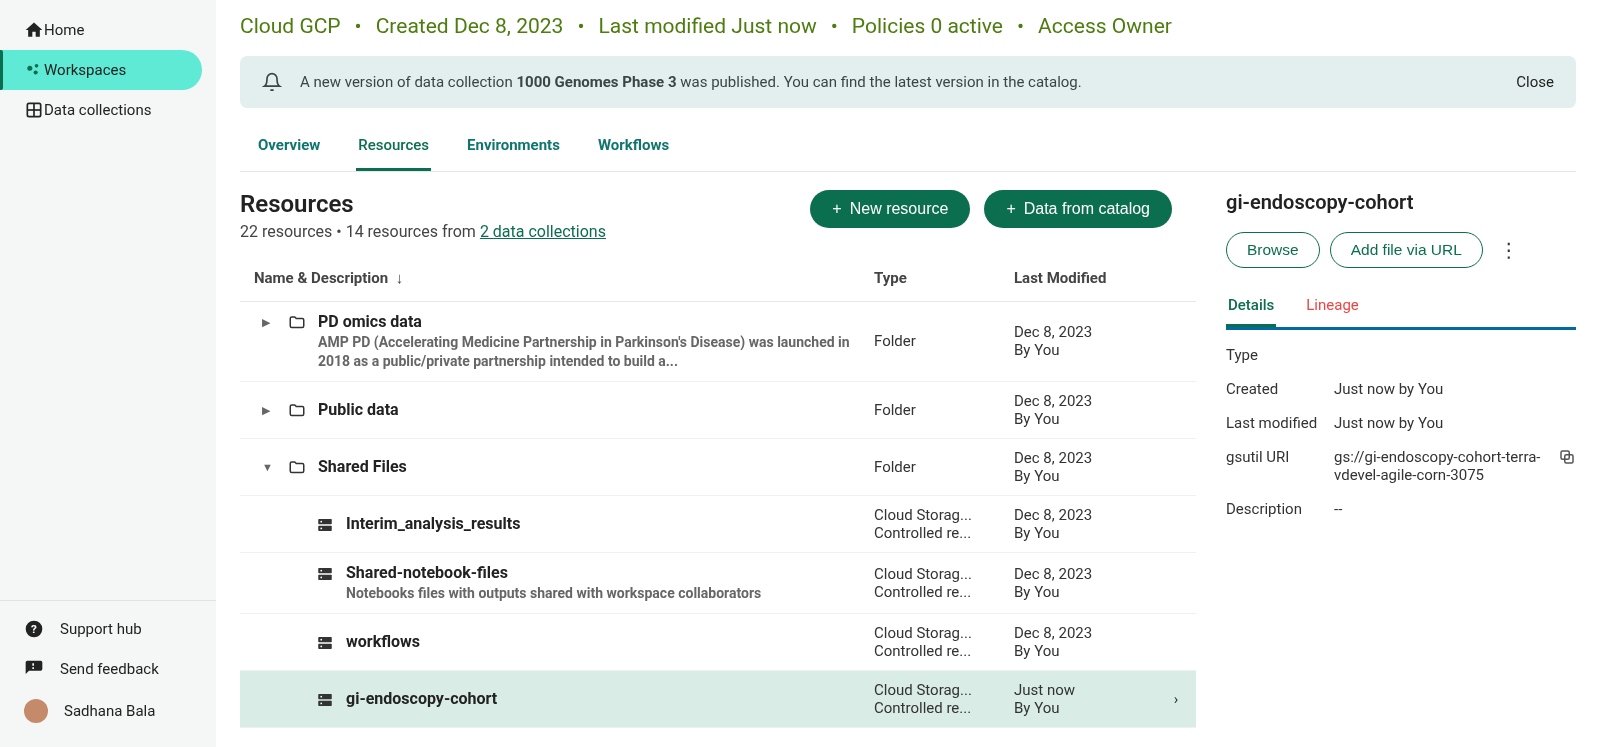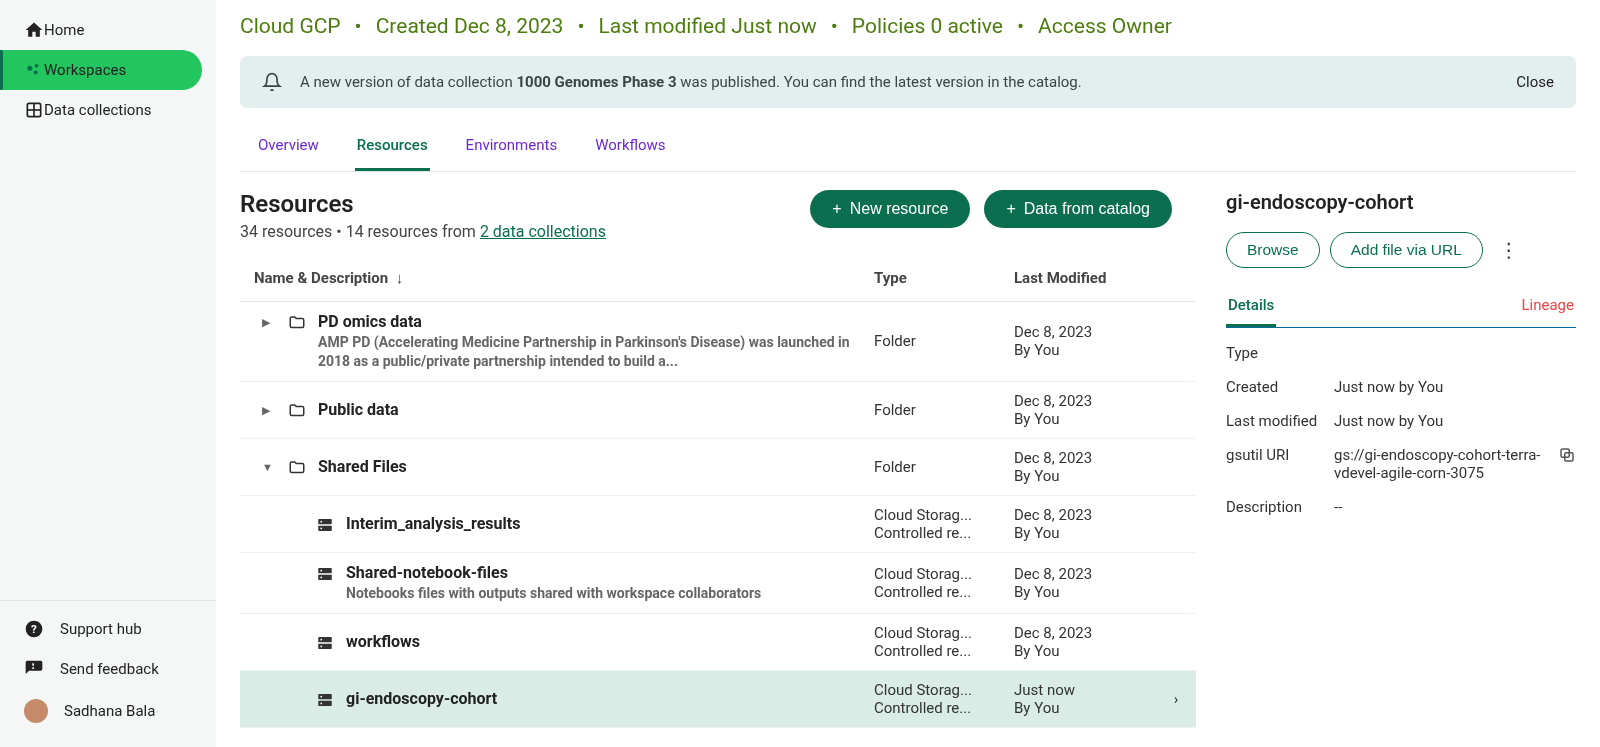--- a/index.html
+++ b/index.html
@@ -1,33 +1,33 @@
 <!DOCTYPE html>
 <html><head>
 <meta charset="utf-8">
 <style>
 * { box-sizing: border-box; margin: 0; padding: 0; }
 body { font-family: -apple-system, BlinkMacSystemFont, "Segoe UI", Roboto, sans-serif; background: #fff; color: #333; width: 1600px; height: 747px; overflow: hidden; }
 .app { display: flex; height: 100%; }
 .sidebar { width: 216px; background: #f5f7f7; display: flex; flex-direction: column; padding-top: 10px; }
 .sidebar-top { flex: 1; }
 .nav-item { display: flex; align-items: center; gap: 0; padding: 10px 20px 10px 24px; border-radius: 0 22px 22px 0; margin-right: 14px; cursor: pointer; font-size: 15px; color: #222; }
-.nav-item.active { background: #22c55e; position: relative; }
+.nav-item.active { background: #5eead4; position: relative; }
 .nav-item.active::before { content: ""; position: absolute; left: 0; top: 0; bottom: 0; width: 3px; background: #0b6e4f; border-radius: 0 2px 2px 0; }
 .nav-icon { width: 20px; height: 20px; display: flex; align-items: center; justify-content: center; }
 .sidebar-bottom { border-top: 1px solid #e0e4e4; padding: 8px 0 14px; }
 .side-link { display: flex; align-items: center; gap: 16px; padding: 10px 24px; cursor: pointer; font-size: 15px; color: #222; }
 .avatar { width: 24px; height: 24px; border-radius: 50%; background: #c48a6a; display: inline-block; }
 .main { flex: 1; display: flex; flex-direction: column; overflow: hidden; padding-left: 24px; padding-right: 24px; }
 .meta-row { padding: 14px 0 18px; color: #4d7c0f; font-size: 21px; display: flex; gap: 14px; flex-wrap: wrap; }
 .banner { background: #e3efef; border-radius: 7px; padding: 16px 22px; display: flex; align-items: center; gap: 18px; font-size: 15px; color: #3a4545; }
 .banner-text { flex: 1; }
 .banner .close { color: #222; cursor: pointer; font-size: 15px; }
 .tabs { display: flex; gap: 34px; border-bottom: 1px solid #e4e8e8; margin-top: 14px; padding: 0 16px; }
-.tab { padding: 14px 2px; font-size: 15px; color: #6d28d9; cursor: pointer; border-bottom: 3px solid transparent; }
+.tab { padding: 14px 2px; font-size: 15px; color: #0f766e; cursor: pointer; border-bottom: 3px solid transparent; font-weight: bold; }
 .tab.active { color: #0b6e4f; border-bottom-color: #0b6e4f; font-weight: 500; }
 .content { display: flex; gap: 0; flex: 1; overflow: hidden; }
 .resources { flex: 1; padding: 18px 0 0 0; overflow-y: auto; }
 .reshead { display: flex; justify-content: space-between; align-items: flex-start; margin-bottom: 10px; padding-right: 24px; }
 .reshead h2 { font-size: 24px; font-weight: 600; color: #222; margin-bottom: 4px; }
 .reshead .sub { font-size: 16px; color: #444; }
 .reshead .sub a { color: #0b6e4f; text-decoration: underline; cursor: pointer; }
 .btns { display: flex; gap: 14px; }
 .btn-pill { background: #0b6e4f; color: #fff; border: none; border-radius: 22px; padding: 10px 22px; font-size: 16px; display: flex; align-items: center; gap: 8px; cursor: pointer; }
 table.resource-table { width: 100%; border-collapse: collapse; }
@@ -43,21 +43,21 @@
 .nametext .title { font-size: 16px; color: #222; }
 .nametext .desc { font-size: 14px; color: #666; margin-top: 2px; line-height: 1.35; }
 .typecell { width: 140px; color: #444; font-size: 15px; }
 .modcell { width: 150px; color: #444; font-size: 15px; }
 .chev { width: 40px; text-align: center; color: #444; }
 .panel { width: 380px; padding: 18px 0 0 30px; }
 .panel h3 { font-size: 20px; font-weight: 600; color: #222; margin-bottom: 18px; }
 .panel-actions { display: flex; flex-wrap: wrap; gap: 10px; margin-bottom: 18px; align-items: center; }
 .btn-outline { border: 1px solid #0b6e4f; color: #0b6e4f; background: #fff; border-radius: 20px; padding: 8px 20px; font-size: 15.5px; cursor: pointer; display: inline-flex; align-items: center; gap: 8px; }
 .icon-more { color: #333; font-size: 20px; cursor: pointer; padding: 6px; }
-.panel-tabs { display: flex; gap: 28px; border-bottom: 1px solid #0369a1; margin-bottom: 16px; justify-content: space-between; }
+.panel-tabs { display: flex; gap: 28px; border-bottom: 3px solid #0369a1; margin-bottom: 16px; }
 .ptab { padding: 10px 2px; font-size: 15px; color: #ef4444; cursor: pointer; border-bottom: 3px solid transparent; }
 .ptab.active { color: #0b6e4f; border-bottom-color: #0b6e4f; font-weight: 500; }
 .detail-row { display: flex; gap: 8px; margin-bottom: 16px; font-size: 15px; }
 .detail-row .label { width: 100px; color: #333; }
 .detail-row .value { flex: 1; color: #333; }
 .copy-icn { color: #666; cursor: pointer; padding-left: 6px; }
 svg { display: block; }
 </style>
 </head>
 <body>
@@ -150,21 +150,21 @@
       <div class="tab">Environments</div>
       <div class="tab">Workflows</div>
     </div>
 
     <div class="content">
       <section class="resources">
         <div class="reshead">
           <div>
             <h2>Resources</h2>
             <div class="sub">
-              <span>34 resources • 14 resources from </span><a>2 data collections</a>
+              <span>22 resources • 14 resources from </span><a>2 data collections</a>
             </div>
           </div>
           <div class="btns">
             <button class="btn-pill">
               <span>+</span>
               <span>New resource</span>
             </button>
             <button class="btn-pill">
               <span>+</span>
               <span>Data from catalog</span>

